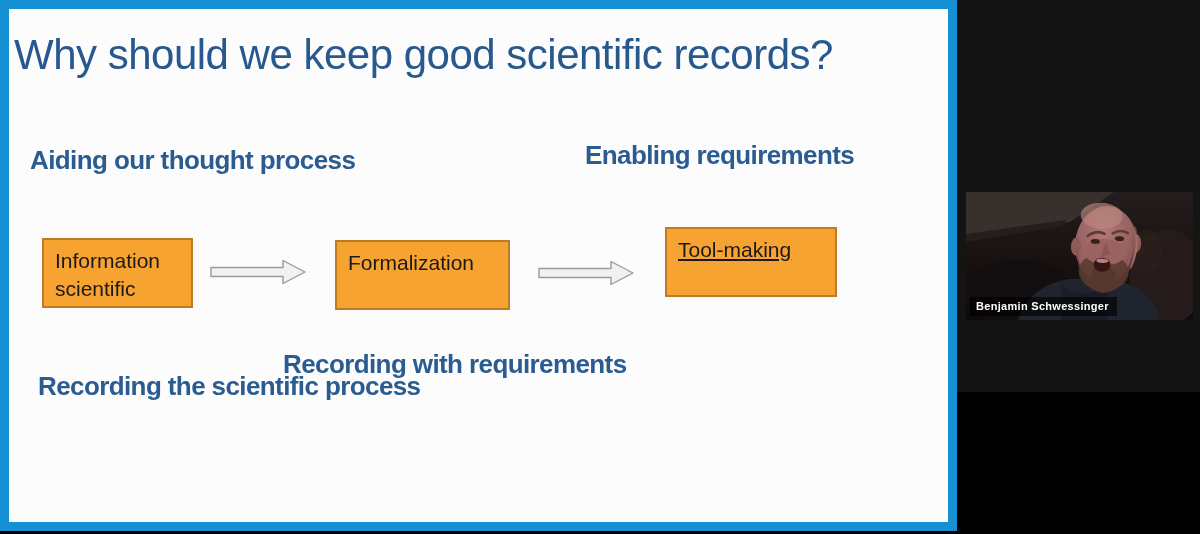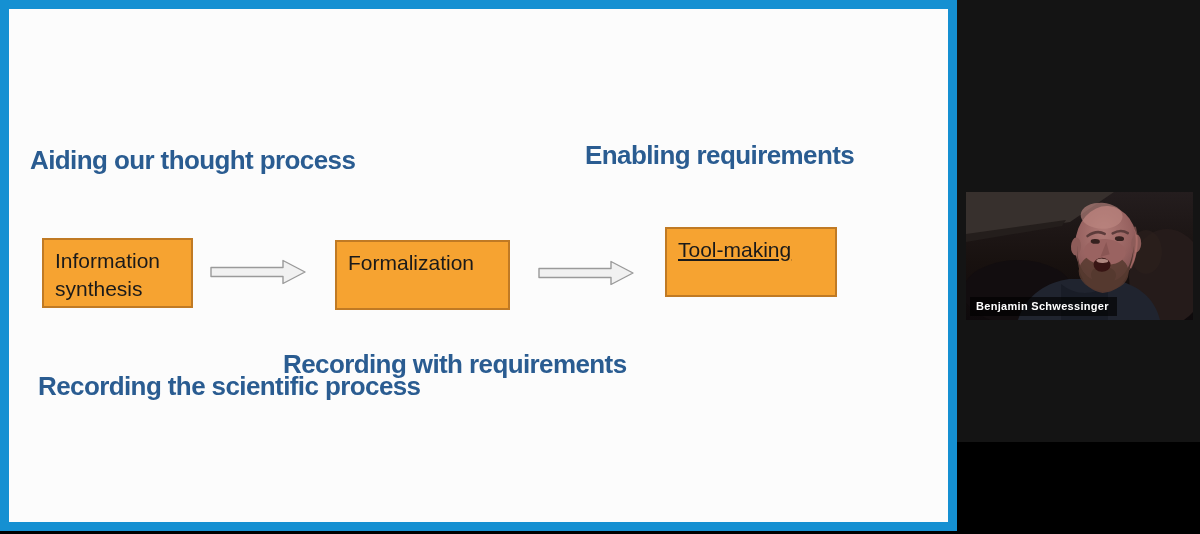--- a/index.html
+++ b/index.html
@@ -8,21 +8,21 @@
     background: #000;
     position: relative;
     overflow: hidden;
     font-family: "Liberation Sans", sans-serif;
   }
   .stage { position: absolute; inset: 0; width: 1200px; height: 534px; }
 
   
   .right-panel {
     position: absolute; left: 957px; top: 0;
-    width: 243px; height: 442px;
+    width: 243px; height: 392px;
     background: var(--panel_bg, #141414);
   }
   .video-tile {
     position: absolute; left: 9px; top: 192px;
     width: 227px; height: 128px;
     background: #120d10; overflow: hidden;
   }
   .video-tile svg { display: block; width: 227px; height: 128px; }
   .name-tag {
     position: absolute; left: 4px; bottom: 4px;
@@ -79,26 +79,27 @@
   .flow-arrow { position: absolute; width: 97px; height: 26px; }
   .arrow-1 { left: 201px; top: 250px; }
   .arrow-2 { left: 529px; top: 251px; }
 </style>
 </head>
 <body>
 
 <div class="stage">
 
   <div class="slide">
+    <h1 class="slide-title">Why should we keep good scientific records?</h1>
 
     <div class="slide-label l-aiding">Aiding our thought process</div>
     <div class="slide-label l-communication">Enabling requirements</div>
 
     <div class="flow-box box-1">
-      <span>Information synthesis</span>
+      <span>Information scientific</span>
     </div>
 
     <svg class="flow-arrow arrow-1" viewBox="0 0 97 26">
       <polygon points="1,8.5 73,8.5 73,1.5 95,13 73,24.5 73,17.5 1,17.5" fill="#F1F1F1" stroke="#9A9A9A" stroke-width="1.4" stroke-linejoin="round"></polygon>
     </svg>
 
     <div class="flow-box box-2">
       <span>Formalization</span>
     </div>
 

